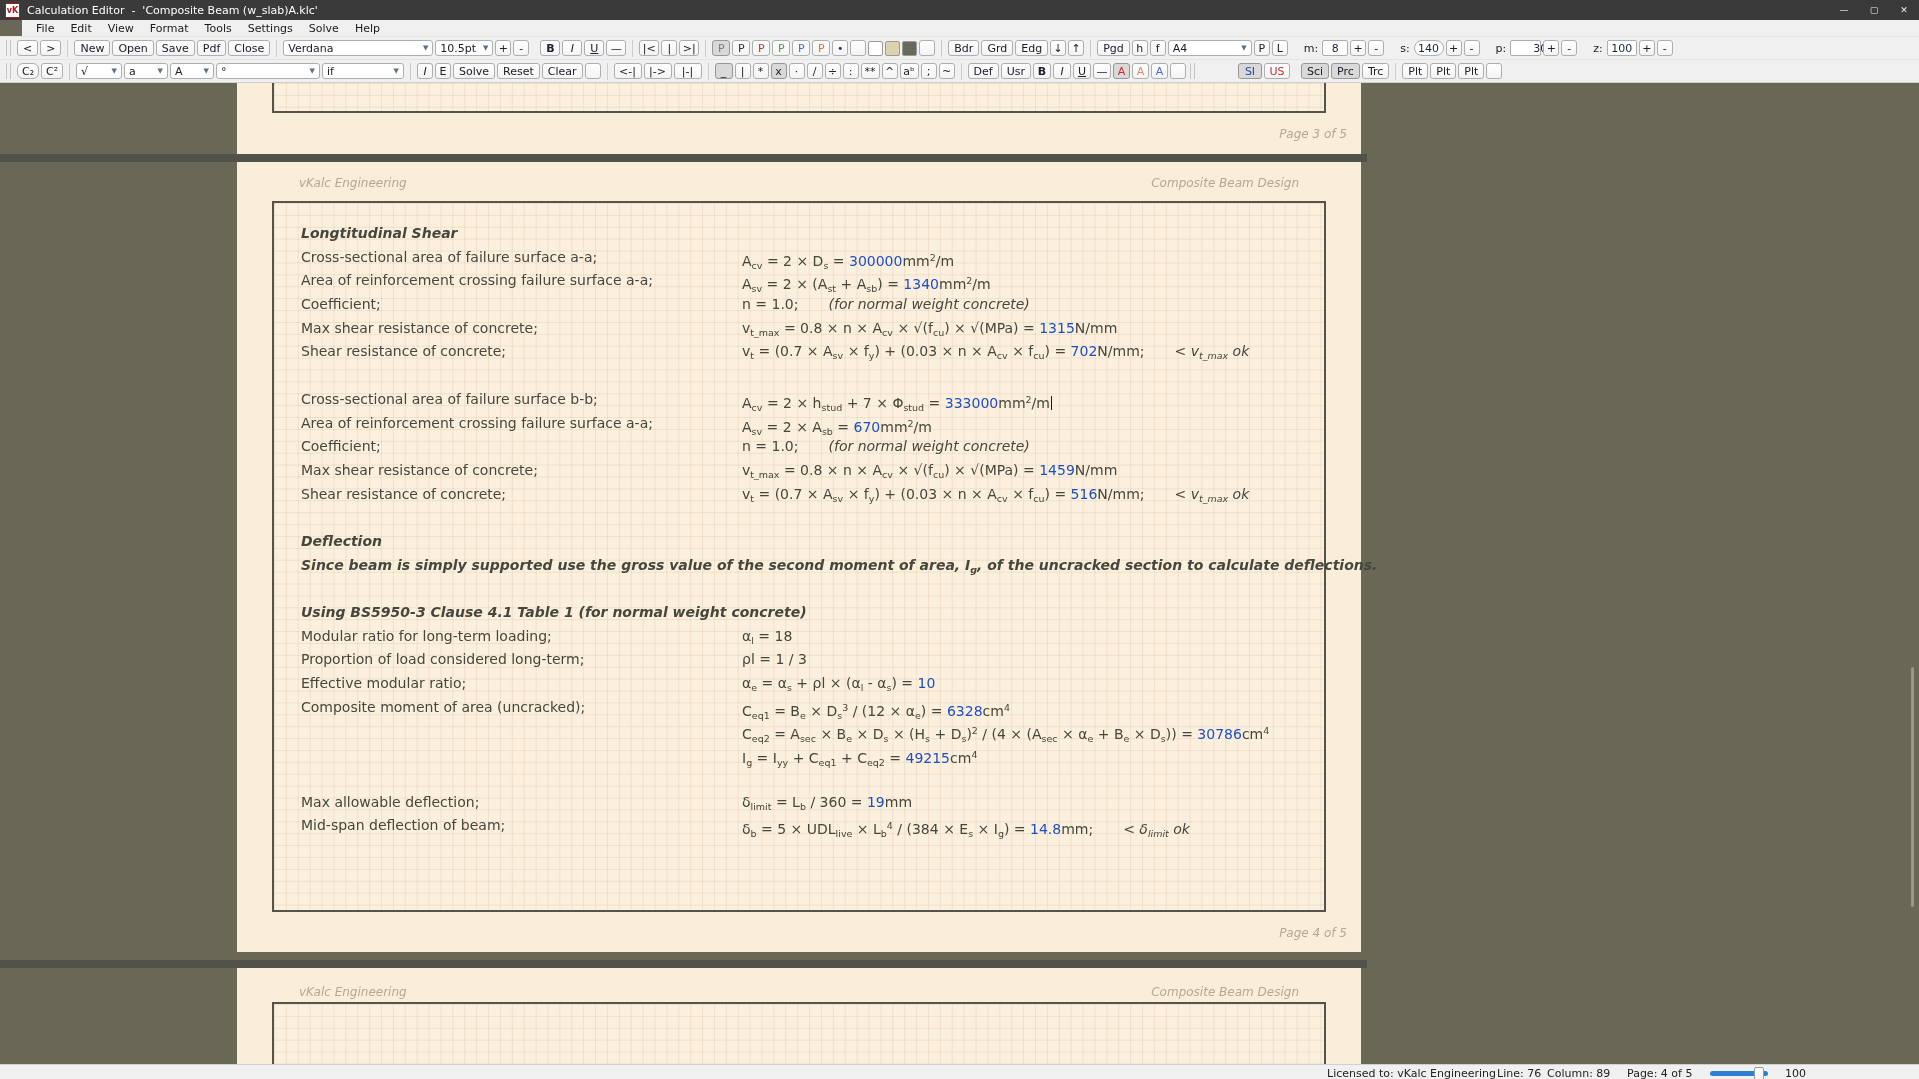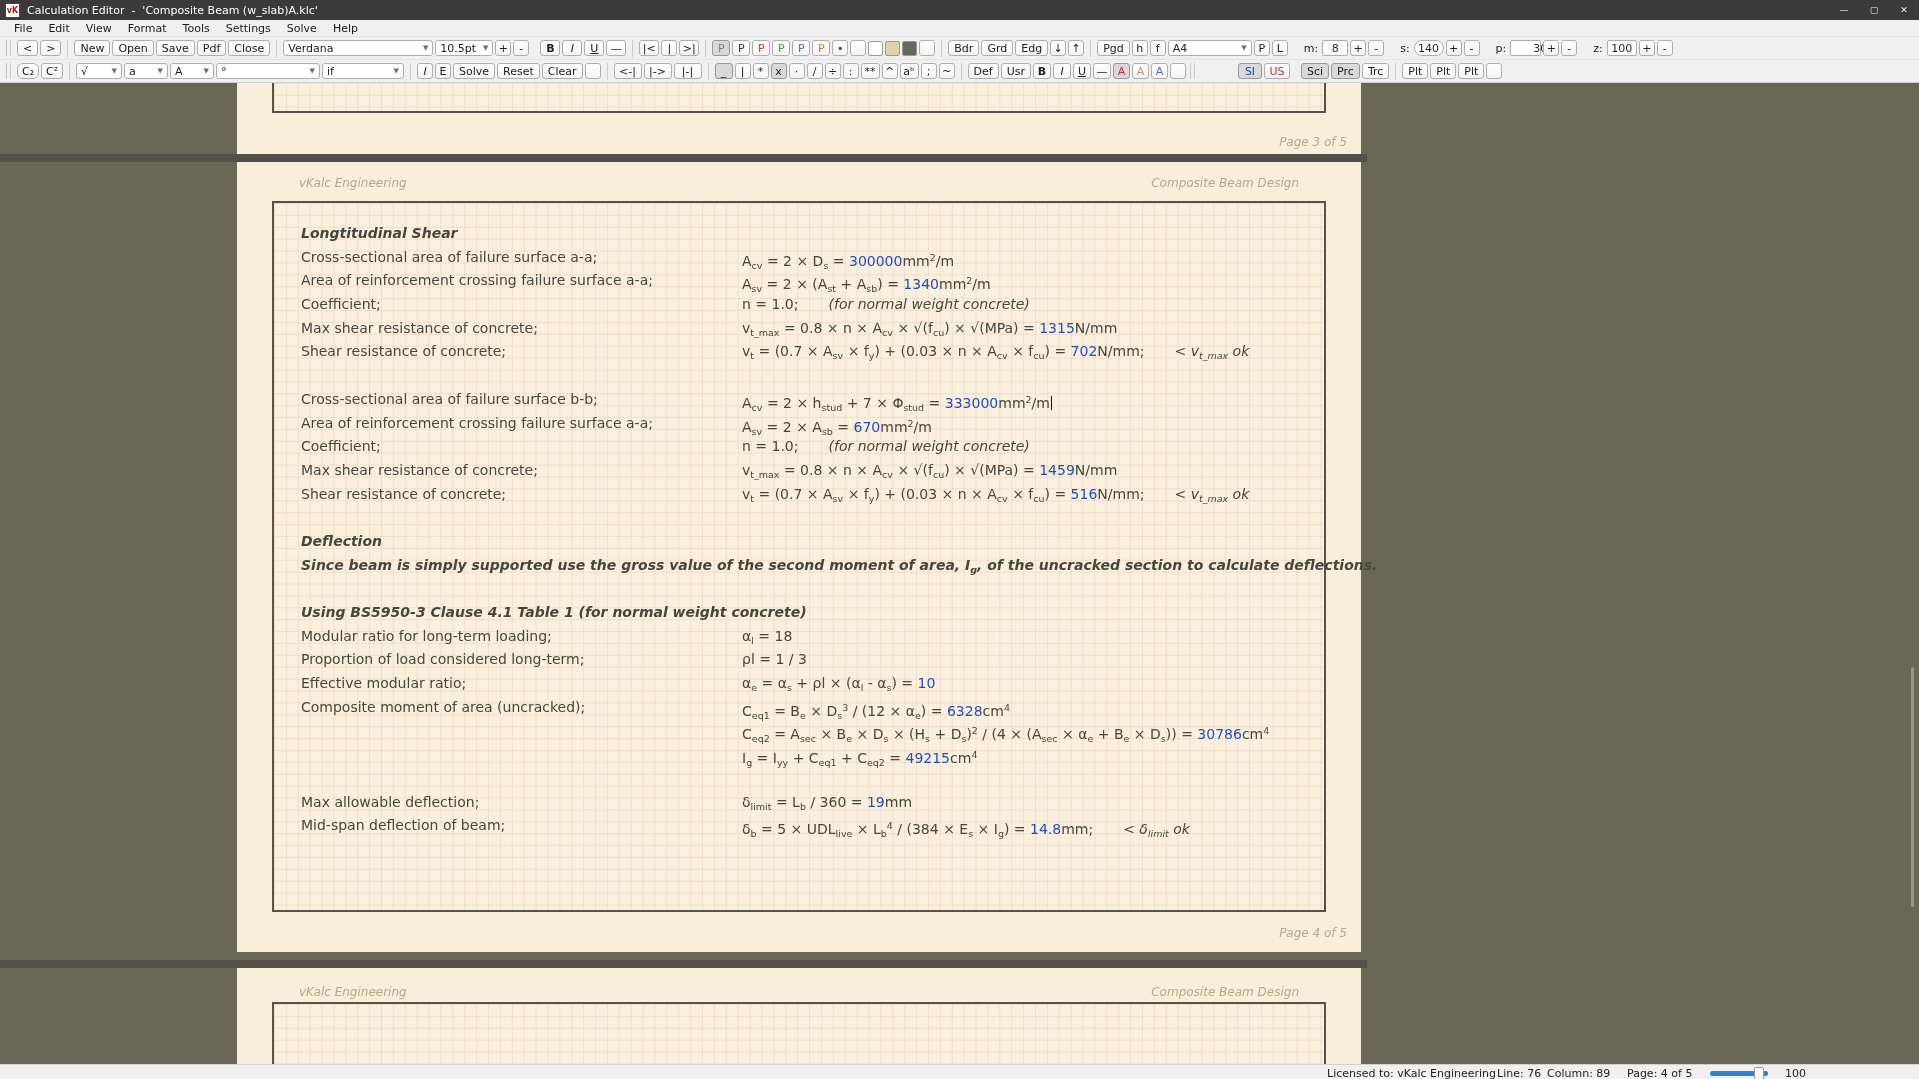--- a/index.html
+++ b/index.html
@@ -10,21 +10,21 @@
   }
   
   .titlebar{height:20px;background:#3a3a3a;color:#fff;display:flex;align-items:center;font-size:11px;}
   .vk-icon{width:13px;height:13px;background:#fff;border:1px solid #b01818;color:#b01818;
     font-size:8px;font-weight:bold;display:flex;align-items:center;justify-content:center;
     margin:0 7px 0 5px;flex:none;}
   .title-text{white-space:pre;}
   .win-controls{margin-left:auto;display:flex;height:100%;}
   .win-btn{width:30px;height:100%;display:flex;align-items:center;justify-content:center;font-size:9px;color:#eee;}
   
-  .menubar{height:16px;background:#f0f0f0;display:flex;align-items:center;font-size:11px;color:#1a1a1a;padding-left:6px;}
+  .menubar{height:16px;background:#f0f0f0;display:flex;align-items:center;font-size:11px;color:#1a1a1a;padding-left:6px;margin-left:22px;}
   .menu-item{padding:0 8px;height:100%;display:flex;align-items:center;}
   
   .toolbar{height:22px;background:#f0f0f0;display:flex;align-items:center;padding-left:3px;border-top:1px solid #e4e4e4;white-space:nowrap;}
   #toolbar2{height:22px;border-bottom:1px solid #cfcfcf;}
   .tb-btn{background:linear-gradient(#ffffff,#f3f3f3);border:1px solid #aeaeae;border-radius:3px;
     height:16px;min-width:16px;padding:0 5px;font-size:11px;line-height:15px;display:inline-flex;
     align-items:center;justify-content:center;color:#20202c;margin:0 1px;box-sizing:border-box;}
   .tb-btn.pressed{background:#d9d9d9;border-color:#979797;}
   .tb-combo{background:#fff;border:1px solid #aeaeae;border-radius:3px;height:16px;margin:0 1px;
     display:inline-flex;align-items:center;justify-content:space-between;padding:0 4px;font-size:11px;color:#20202c;box-sizing:border-box;}
@@ -45,21 +45,21 @@
     background-image:linear-gradient(rgba(213,166,136,0.22) 1px,transparent 1px),
                      linear-gradient(90deg,rgba(213,166,136,0.22) 1px,transparent 1px);
     background-size:11.9px 11.9px;}
   .frag-bottom{top:0;height:30px;border:2px solid #55534b;border-top:none;}
   .main-box{top:39px;height:711px;border:2px solid #55534b;padding-top:19px;}
   .frag-top{top:34px;bottom:0;border:2px solid #55534b;border-bottom:none;}
   .page-header{position:absolute;top:14px;left:62px;right:62px;display:flex;justify-content:space-between;
     font-size:12px;font-style:italic;color:#b3a98f;}
   .page5 .page-header{top:17px;}
   .page-footer{position:absolute;right:14px;font-size:12px;font-style:italic;color:#b3a98f;}
-  .page3 .page-footer{top:52px;}
+  .page3 .page-footer{top:44px;}
   .page4 .page-footer{bottom:12px;}
   
   .doc-row{height:23.7px;line-height:23.7px;padding-left:27px;font-size:14px;color:#47463c;display:flex;white-space:pre;}
   .doc-label{width:401px;flex:none;}
   .doc-formula{flex:1;padding-left:40px;}
   .doc-heading,.doc-note{font-style:italic;font-weight:bold;}
   .seg-sub{font-size:9.5px;vertical-align:-3px;}
   .seg-sup{font-size:9.5px;vertical-align:5px;}
   .seg-b{color:#1f4ec4;}
   .seg-i{font-style:italic;}

